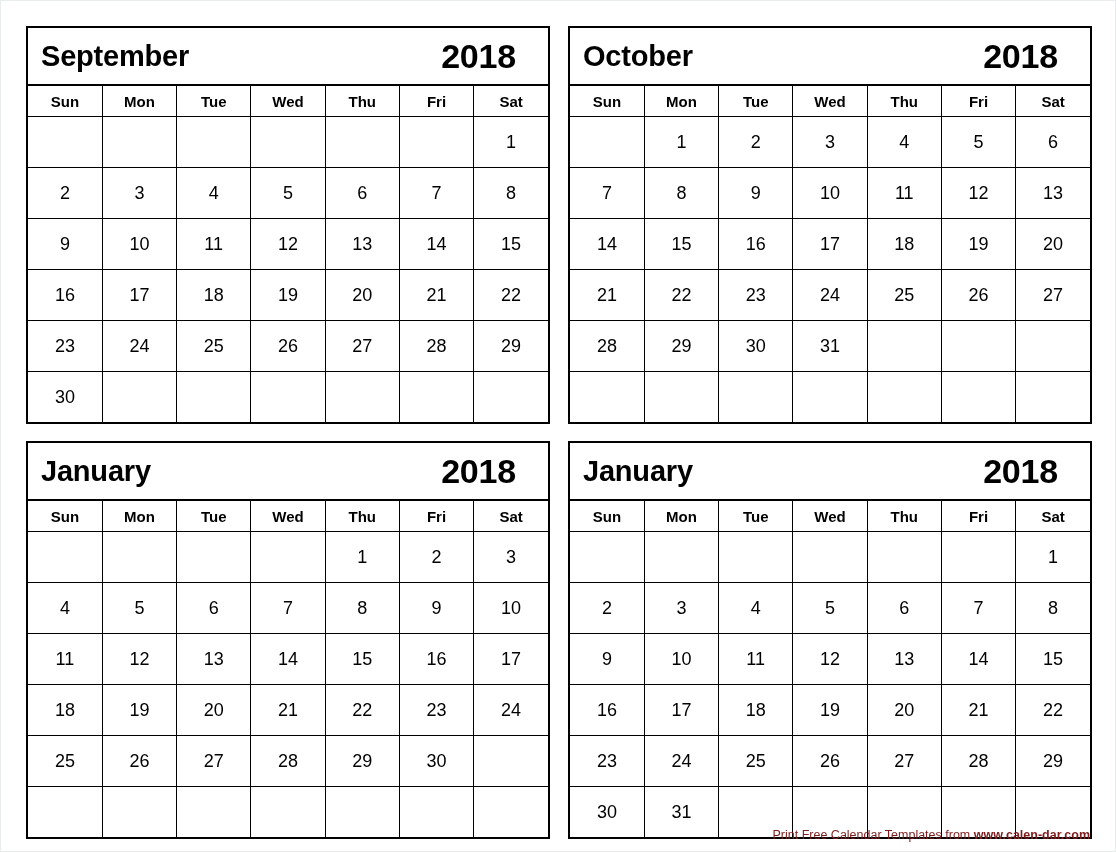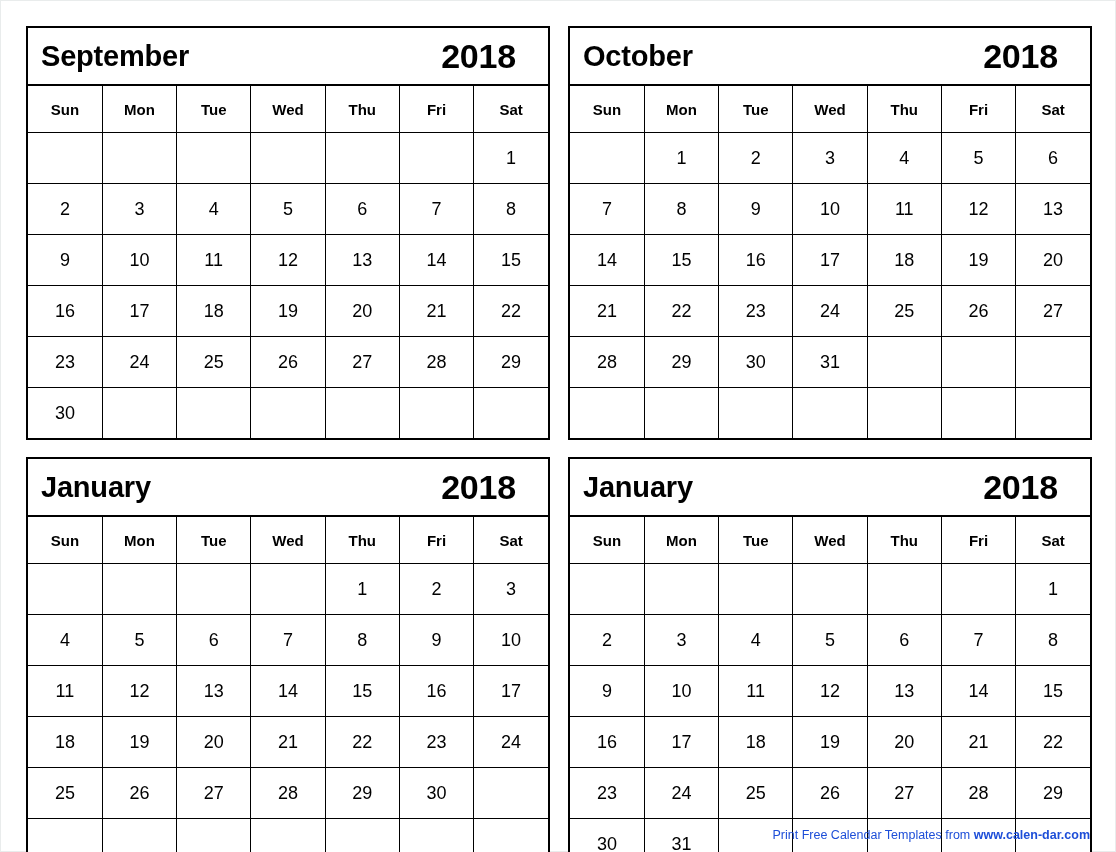--- a/index.html
+++ b/index.html
@@ -83,21 +83,21 @@
   table.cal col { width: 74.28px; }
 
   table.cal th {
     height: 30px;
     border: 1px solid #000000;
     border-top: none;
     font-size: 15px;
     font-weight: bold;
     text-align: center;
     vertical-align: middle;
-    padding: 8px;
+    padding: 0;
   }
   table.cal th:first-child { border-left: none; }
   table.cal th:last-child  { border-right: none; }
 
   table.cal td {
     height: 50px;
     border: 1px solid #000000;
     font-size: 18px;
     font-weight: normal;
     text-align: center;
@@ -109,21 +109,21 @@
   table.cal tr:last-child td { border-bottom: none; }
 
   
   .footer {
     position: absolute;
     right: 25px;
     top: 828px;
     font-size: 12.5px;
     line-height: 1;
     white-space: nowrap;
-    color: #1d4ed8;
+    color: #7f1d1d;
   }
   .footer .site {
     font-weight: bold;
   }
 </style>
 </head>
 <body>
 
 <div class="page">
   <div class="sheet">

